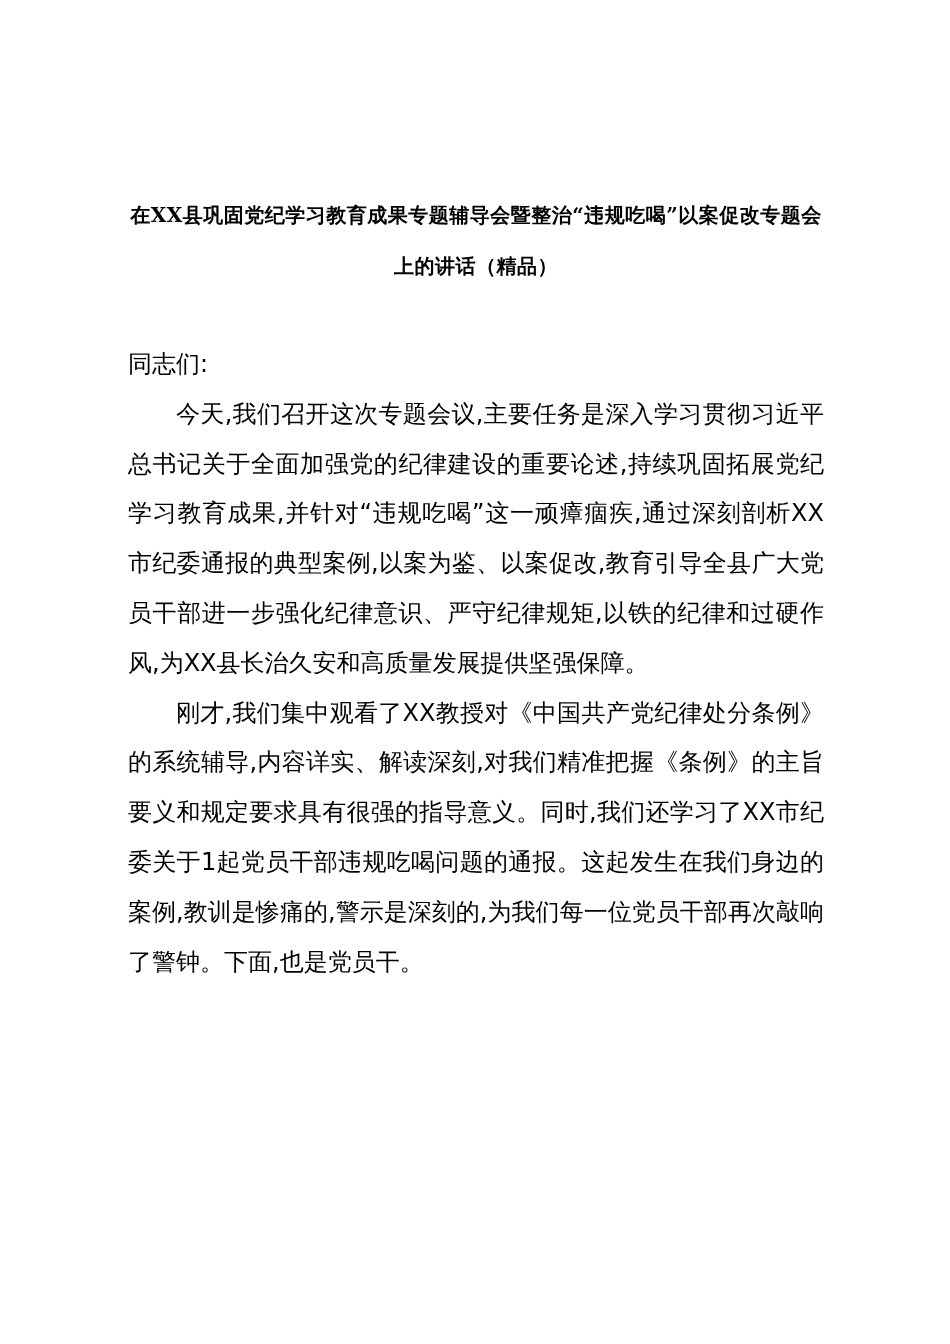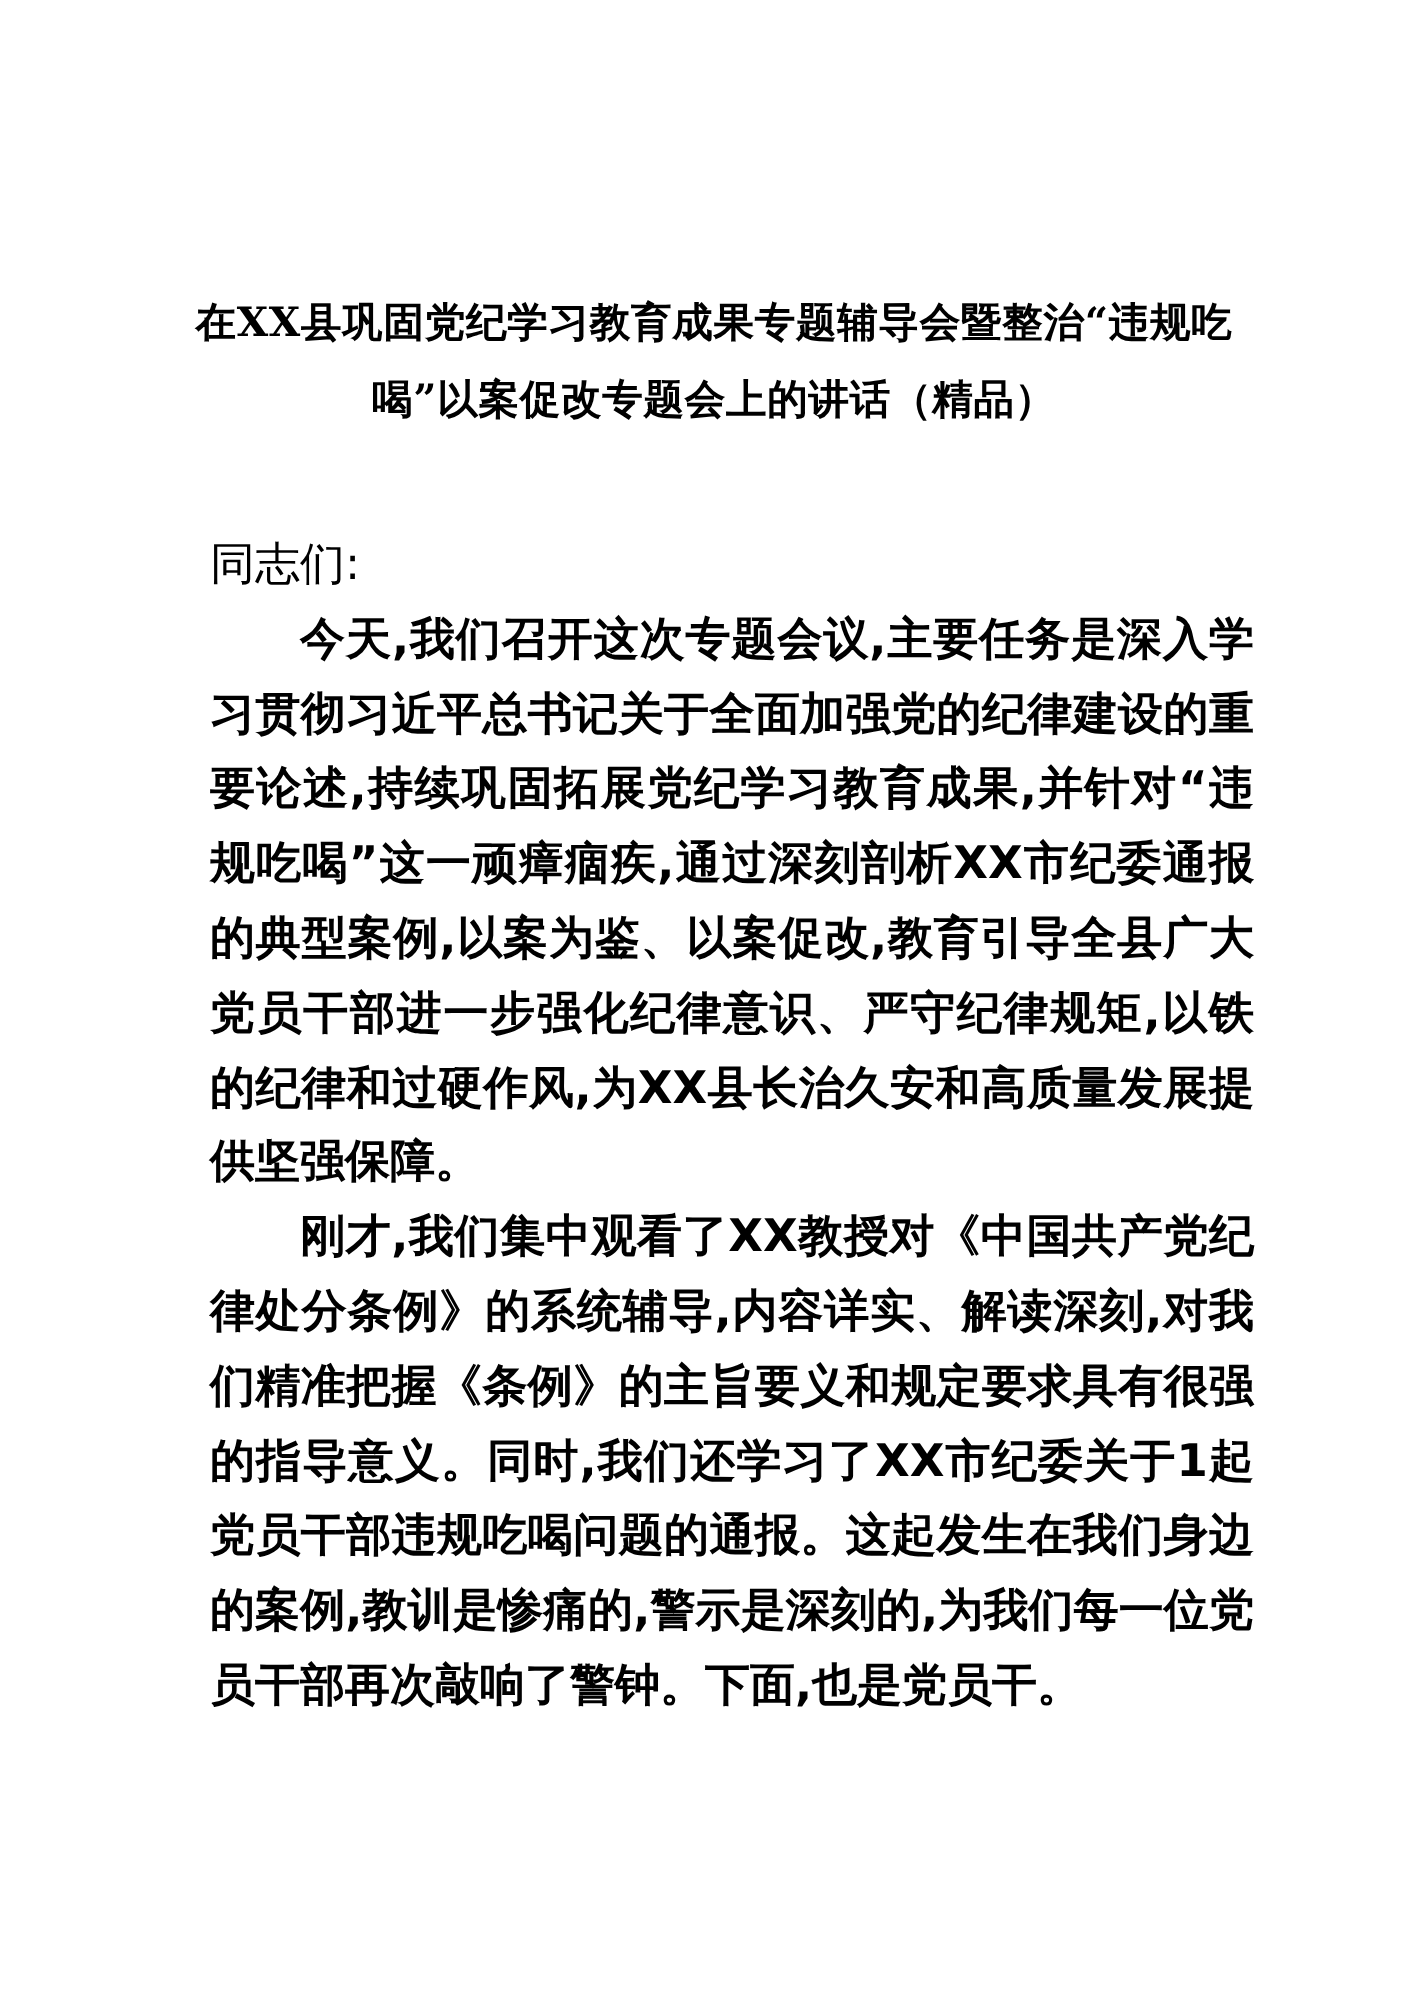--- a/index.html
+++ b/index.html
@@ -16,42 +16,41 @@
     font-family: "DejaVu Sans", "Liberation Sans", sans-serif;
   }
   .title {
     position: absolute;
     left: 128px;
     top: 190px;
     width: 696px;
     text-align: center;
     font-family: "DejaVu Serif", "Liberation Serif", serif;
     font-weight: bold;
-    font-size: 27px;
+    font-size: 20px;
     line-height: 51px;
     letter-spacing: 0.5px;
     margin: 0;
   }
   .body-text {
     position: absolute;
     left: 128px;
     top: 340px;
     width: 696px;
-    font-size: 30px;
+    font-size: 24px;
     line-height: 49.8px;
-    margin: 12px;
+    margin: 0;
   }
   .body-text p {
     margin: 0;
     text-align: justify;
     text-align-last: left;
   }
   .indent {
     text-indent: 2em;
-    font-weight: bold;
   }
   .heading {
     font-weight: bold;
     text-indent: 2em;
   }
 </style>
 </head>
 <body>
 
 <h1 class="title">在XX县巩固党纪学习教育成果专题辅导会暨整治“违规吃喝”以案促改专题会上的讲话（精品）</h1>

